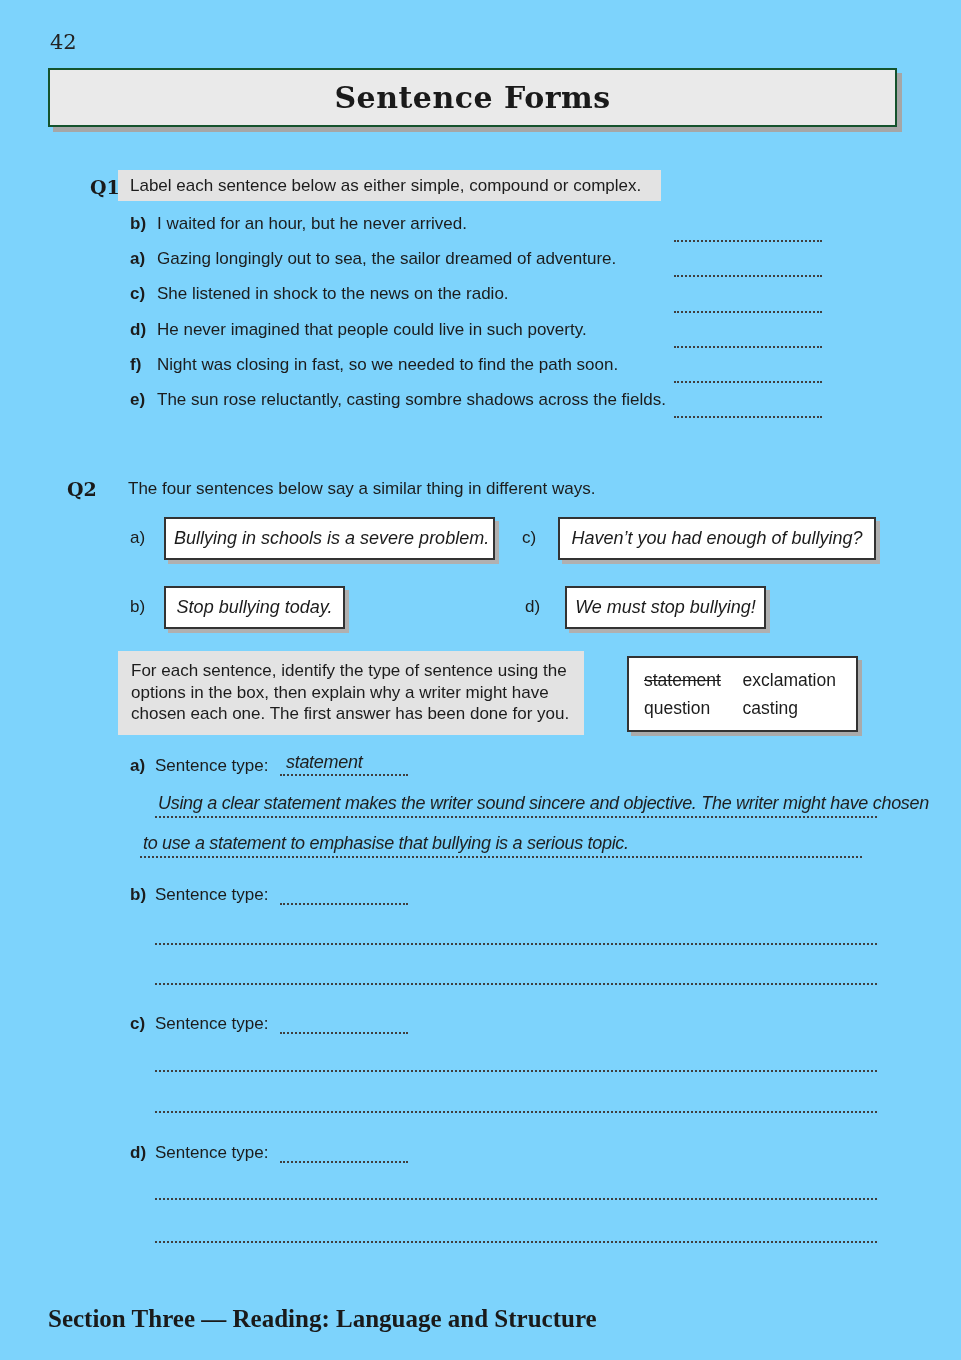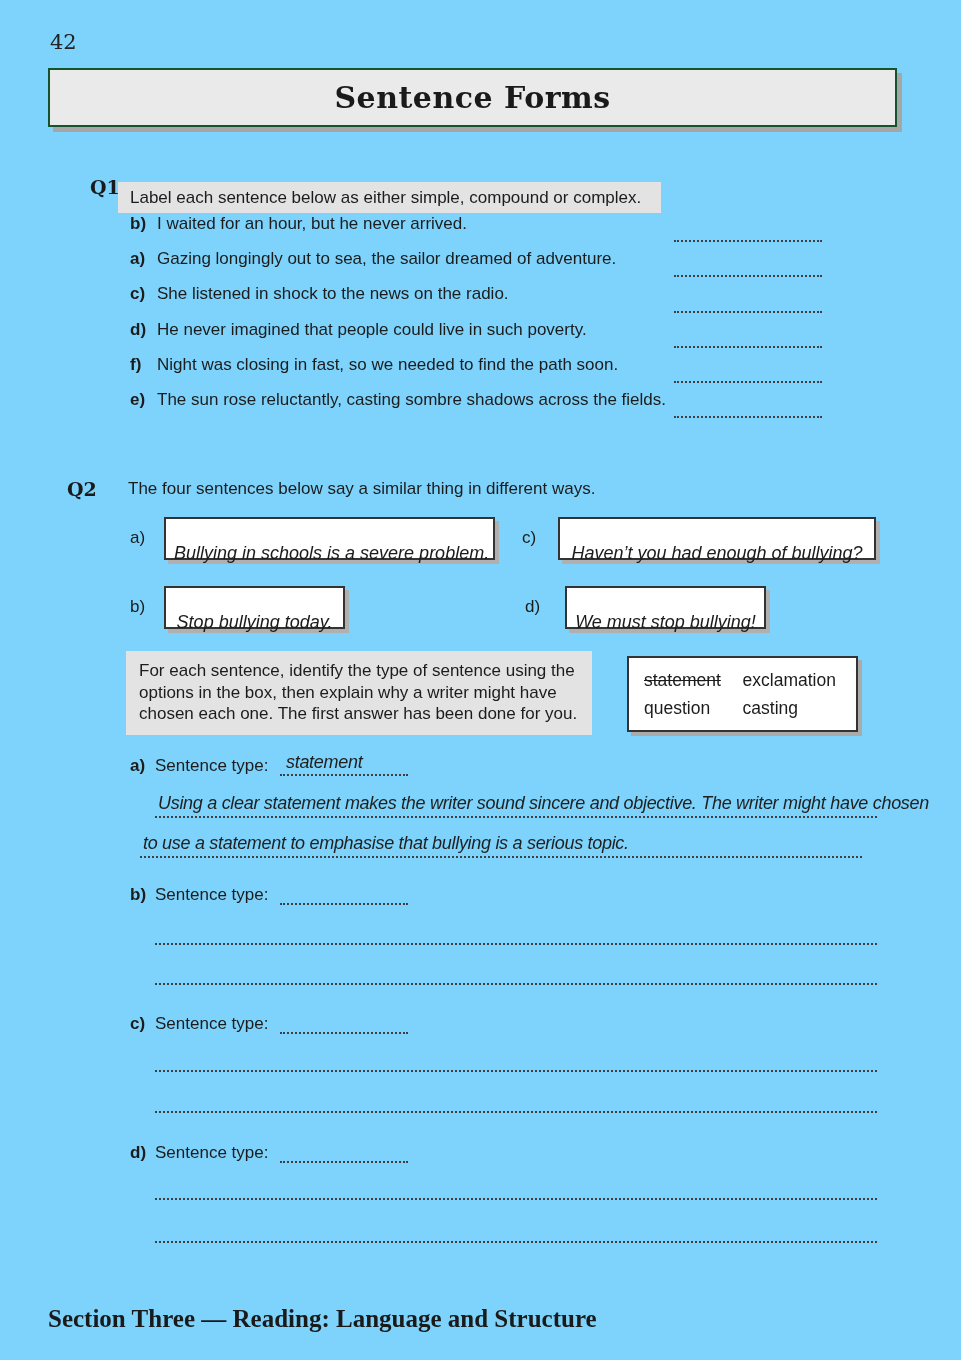--- a/index.html
+++ b/index.html
@@ -48,21 +48,20 @@
   .gray-instruction {
     background: #e3e3e3;
     font-size: 17px;
     color: #1c1c1c;
   }
   .q1-instruction {
     position: absolute; left: 118px; top: 170px;
     width: 543px; height: 31px;
     line-height: 31px;
     padding: 0 12px;
-    margin-top: 12px;
   }
 
   .q1-items {
     position: absolute; left: 130px; top: 214px; width: 692px;
   }
   .q1-row { position: relative; height: 35.2px; font-size: 17px; }
   .q1-letter { font-weight: bold; display: inline-block; width: 27px; }
   .q1-text { }
   .q1-blank {
     position: absolute; right: 0; bottom: 7px;
@@ -83,30 +82,29 @@
     position: absolute;
     height: 43px;
     background: #fff;
     border: 2px solid #333;
     box-shadow: 4px 4px 0 0 #b0b0b0;
     text-align: center;
     font-style: italic;
     font-size: 18px;
     line-height: 39px;
     color: #1b1b1b;
-    padding: 15px 8px;
+    padding: 0 8px;
     white-space: nowrap;
   }
 
   .q2-instruction {
     position: absolute; left: 118px; top: 651px;
     width: 466px;
     padding: 9px 13px 10px 13px;
     line-height: 21.5px;
-    margin-left: 8px;
   }
 
   .options-box {
     position: absolute; left: 627px; top: 656px;
     width: 231px; height: 76px;
     background: #fff;
     border: 2px solid #333;
     box-shadow: 4px 4px 0 0 #aaa;
     display: grid;
     grid-template-columns: 1fr 1.15fr;

